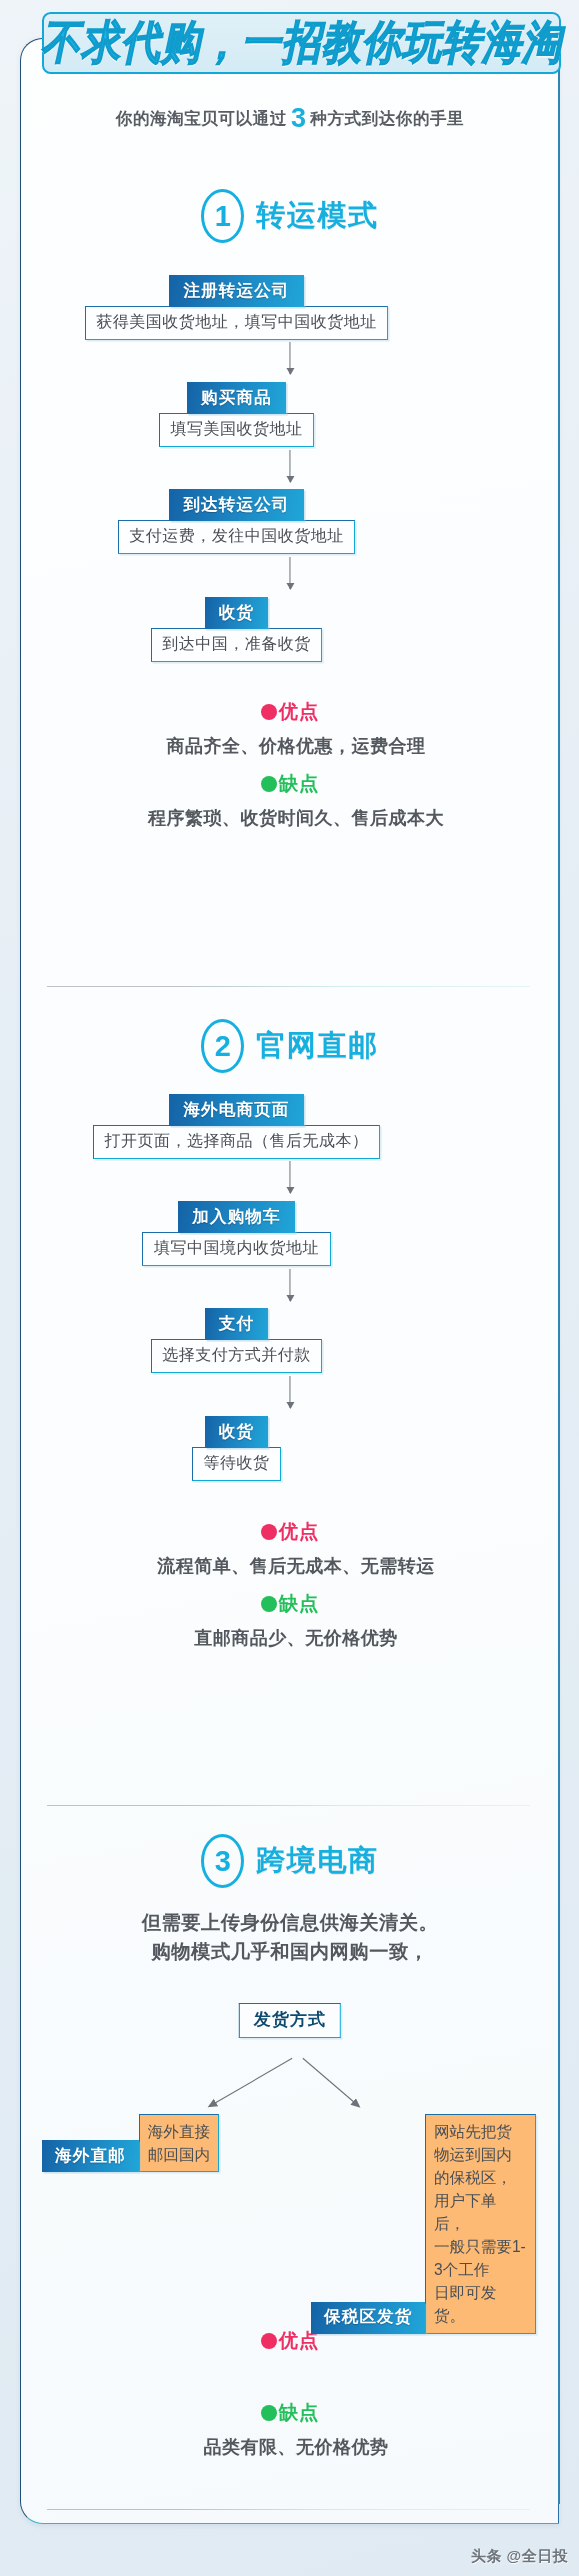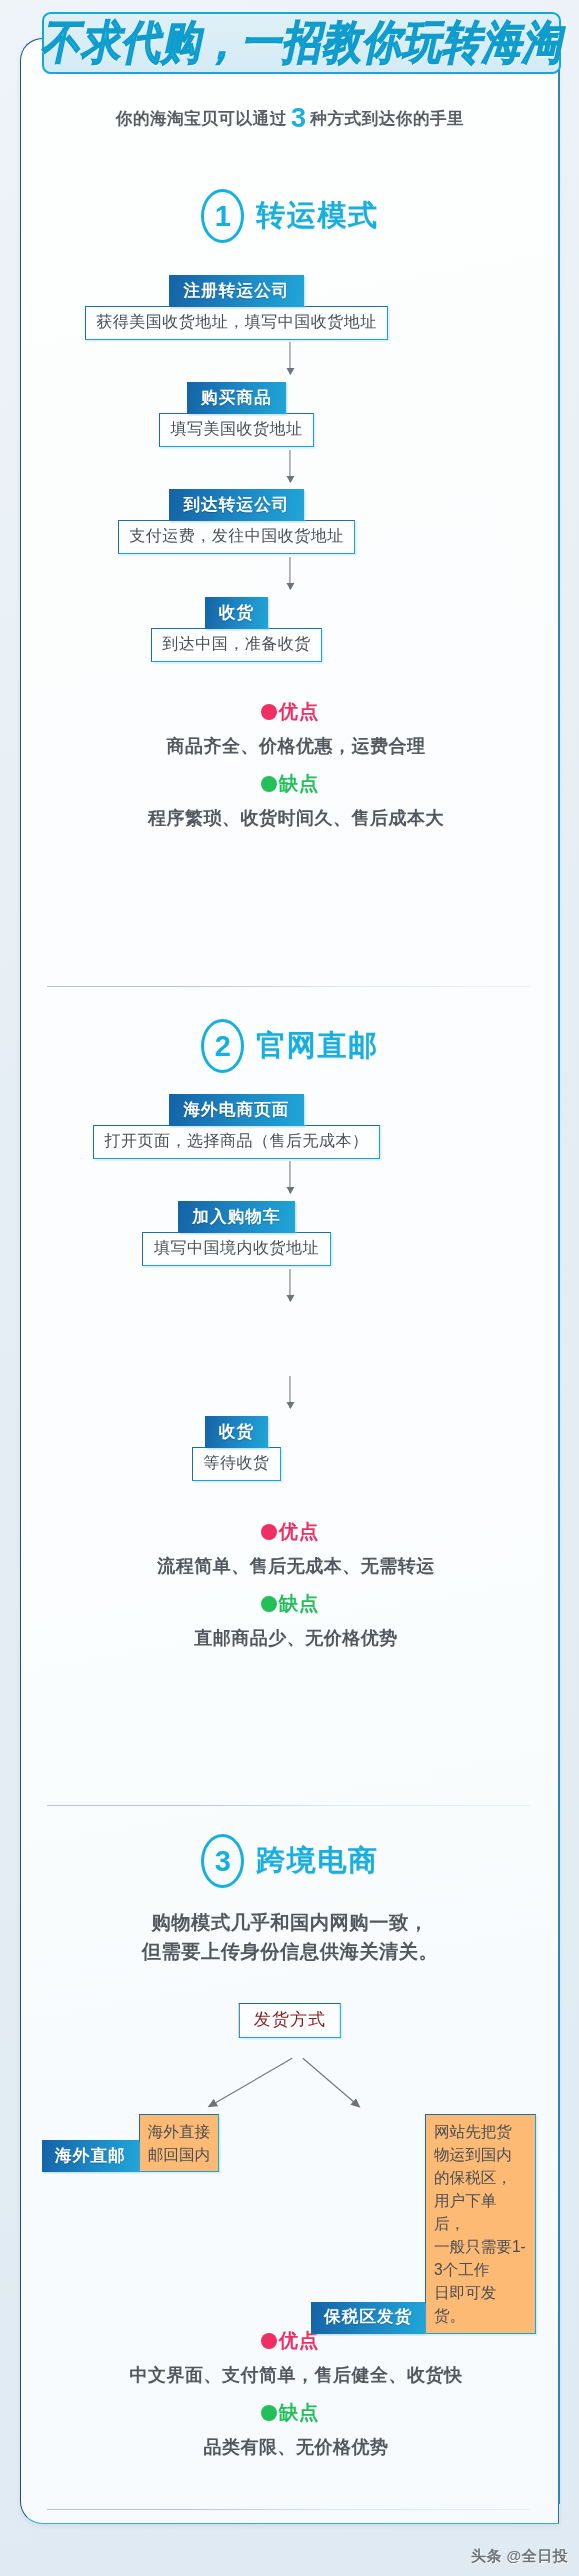--- a/index.html
+++ b/index.html
@@ -212,22 +212,22 @@
 
   
   .branch-top {
     position: absolute;
     left: 50%; transform: translateX(-50%);
     background: #fbfdff;
     border: 1.6px solid #13a7d6;
     border-left-color: #1c6ea8;
     border-top-color: #1c6ea8;
     padding: 4.3px 14px 5.4px 14px;
-    font-size: 17px; font-weight: normal;
-    color: #7f1d1d;
+    font-size: 17px; font-weight: bold;
+    color: #0c4a6e;
     letter-spacing: 1.1px;
     white-space: nowrap;
     box-shadow: 1.6px 1.6px 0 rgba(160,205,230,.35);
   }
   .branch-col {
     position: absolute;
     display: flex; flex-direction: row; align-items: flex-end;
   }
   .branch-head {
     position: relative; z-index: 3;
@@ -333,20 +333,24 @@
     <div class="step-body">打开页面，选择商品（售后无成本）</div>
   </div>
   <div class="arrow" style="top:1161px; height:32px"></div>
 
   <div class="step" style="top:1201px">
     <div class="step-head">加入购物车</div>
     <div class="step-body">填写中国境内收货地址</div>
   </div>
   <div class="arrow" style="top:1269px; height:32px"></div>
 
+  <div class="step" style="top:1308px">
+    <div class="step-head">支付</div>
+    <div class="step-body">选择支付方式并付款</div>
+  </div>
   <div class="arrow" style="top:1376px; height:32px"></div>
 
   <div class="step" style="top:1416px">
     <div class="step-head">收货</div>
     <div class="step-body">等待收货</div>
   </div>
 
   <div class="pc-label pros" style="top:1518px">
     <span class="dot"></span><span>优点</span>
   </div>
@@ -357,22 +361,22 @@
   <div class="pc-text" style="top:1626px">直邮商品少、无价格优势</div>
 
   <div class="divider" style="top:1805px"></div>
 
   <div class="sec-head" style="top:1834px">
     <div class="sec-num">3</div>
     <div class="sec-title">跨境电商</div>
   </div>
 
   <div class="intro" style="top:1908px">
+    <div>但需要上传身份信息供海关清关。</div>
     <div>购物模式几乎和国内网购一致，</div>
-    <div>但需要上传身份信息供海关清关。</div>
   </div>
 
   <div class="branch-top" style="top:2003px">发货方式</div>
 
   <svg class="diag-arrow" style="left:182px; top:2054px" width="215" height="64" viewBox="0 0 400 120">
     <defs>
       <marker id="ah" markerWidth="10" markerHeight="10" refX="7" refY="4" orient="auto" markerUnits="strokeWidth">
         <path d="M0,0 L9,4 L0,8 z" fill="#6d7379"></path>
       </marker>
     </defs>
@@ -391,21 +395,20 @@
       <div>网站先把货物运到国内</div>
       <div>的保税区，用户下单后，</div>
       <div>一般只需要1-3个工作</div>
       <div>日即可发货。</div>
     </div>
   </div>
 
   <div class="pc-label pros" style="top:2327px">
     <span class="dot"></span><span>优点</span>
   </div>
-  <div class="pc-text" style="top:2363px">中文界面、支付简单，售后健全、收货快</div>
   <div class="pc-label cons" style="top:2399px">
     <span class="dot"></span><span>缺点</span>
   </div>
   <div class="pc-text" style="top:2435px">品类有限、无价格优势</div>
 
   <div class="divider" style="top:2509px"></div>
 
   <div class="watermark">头条 @全日投</div>
 
 </div>

